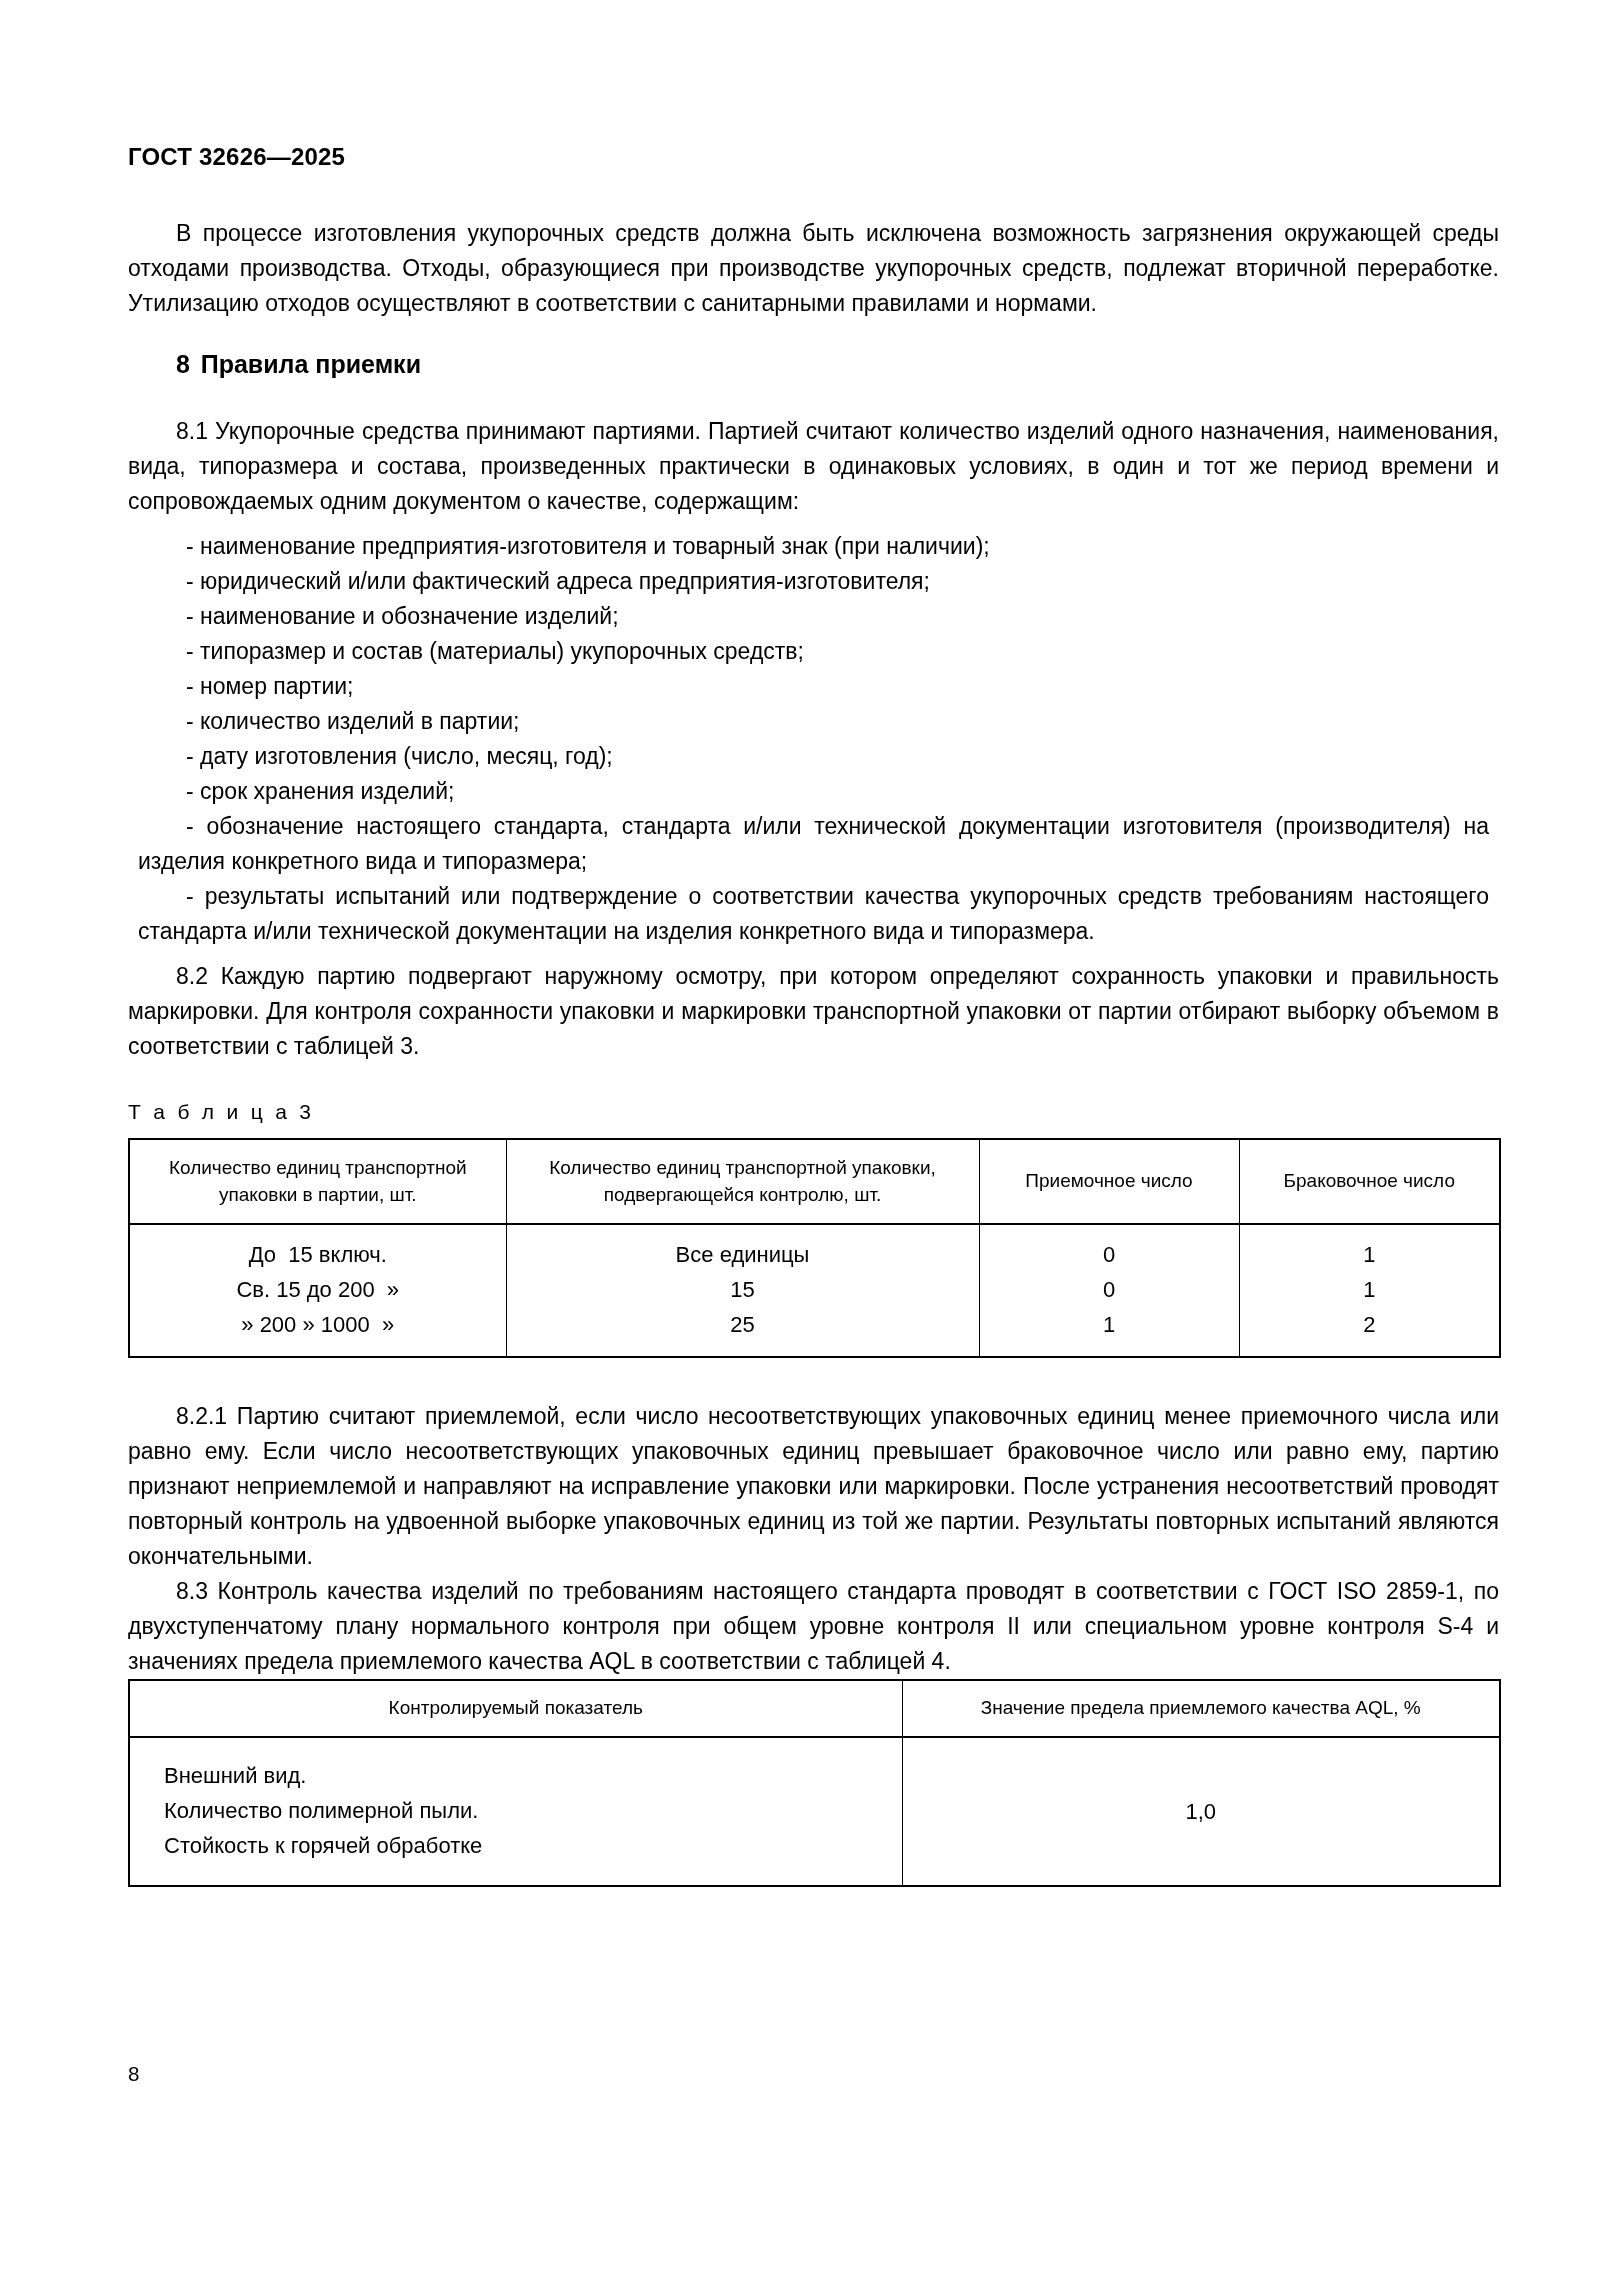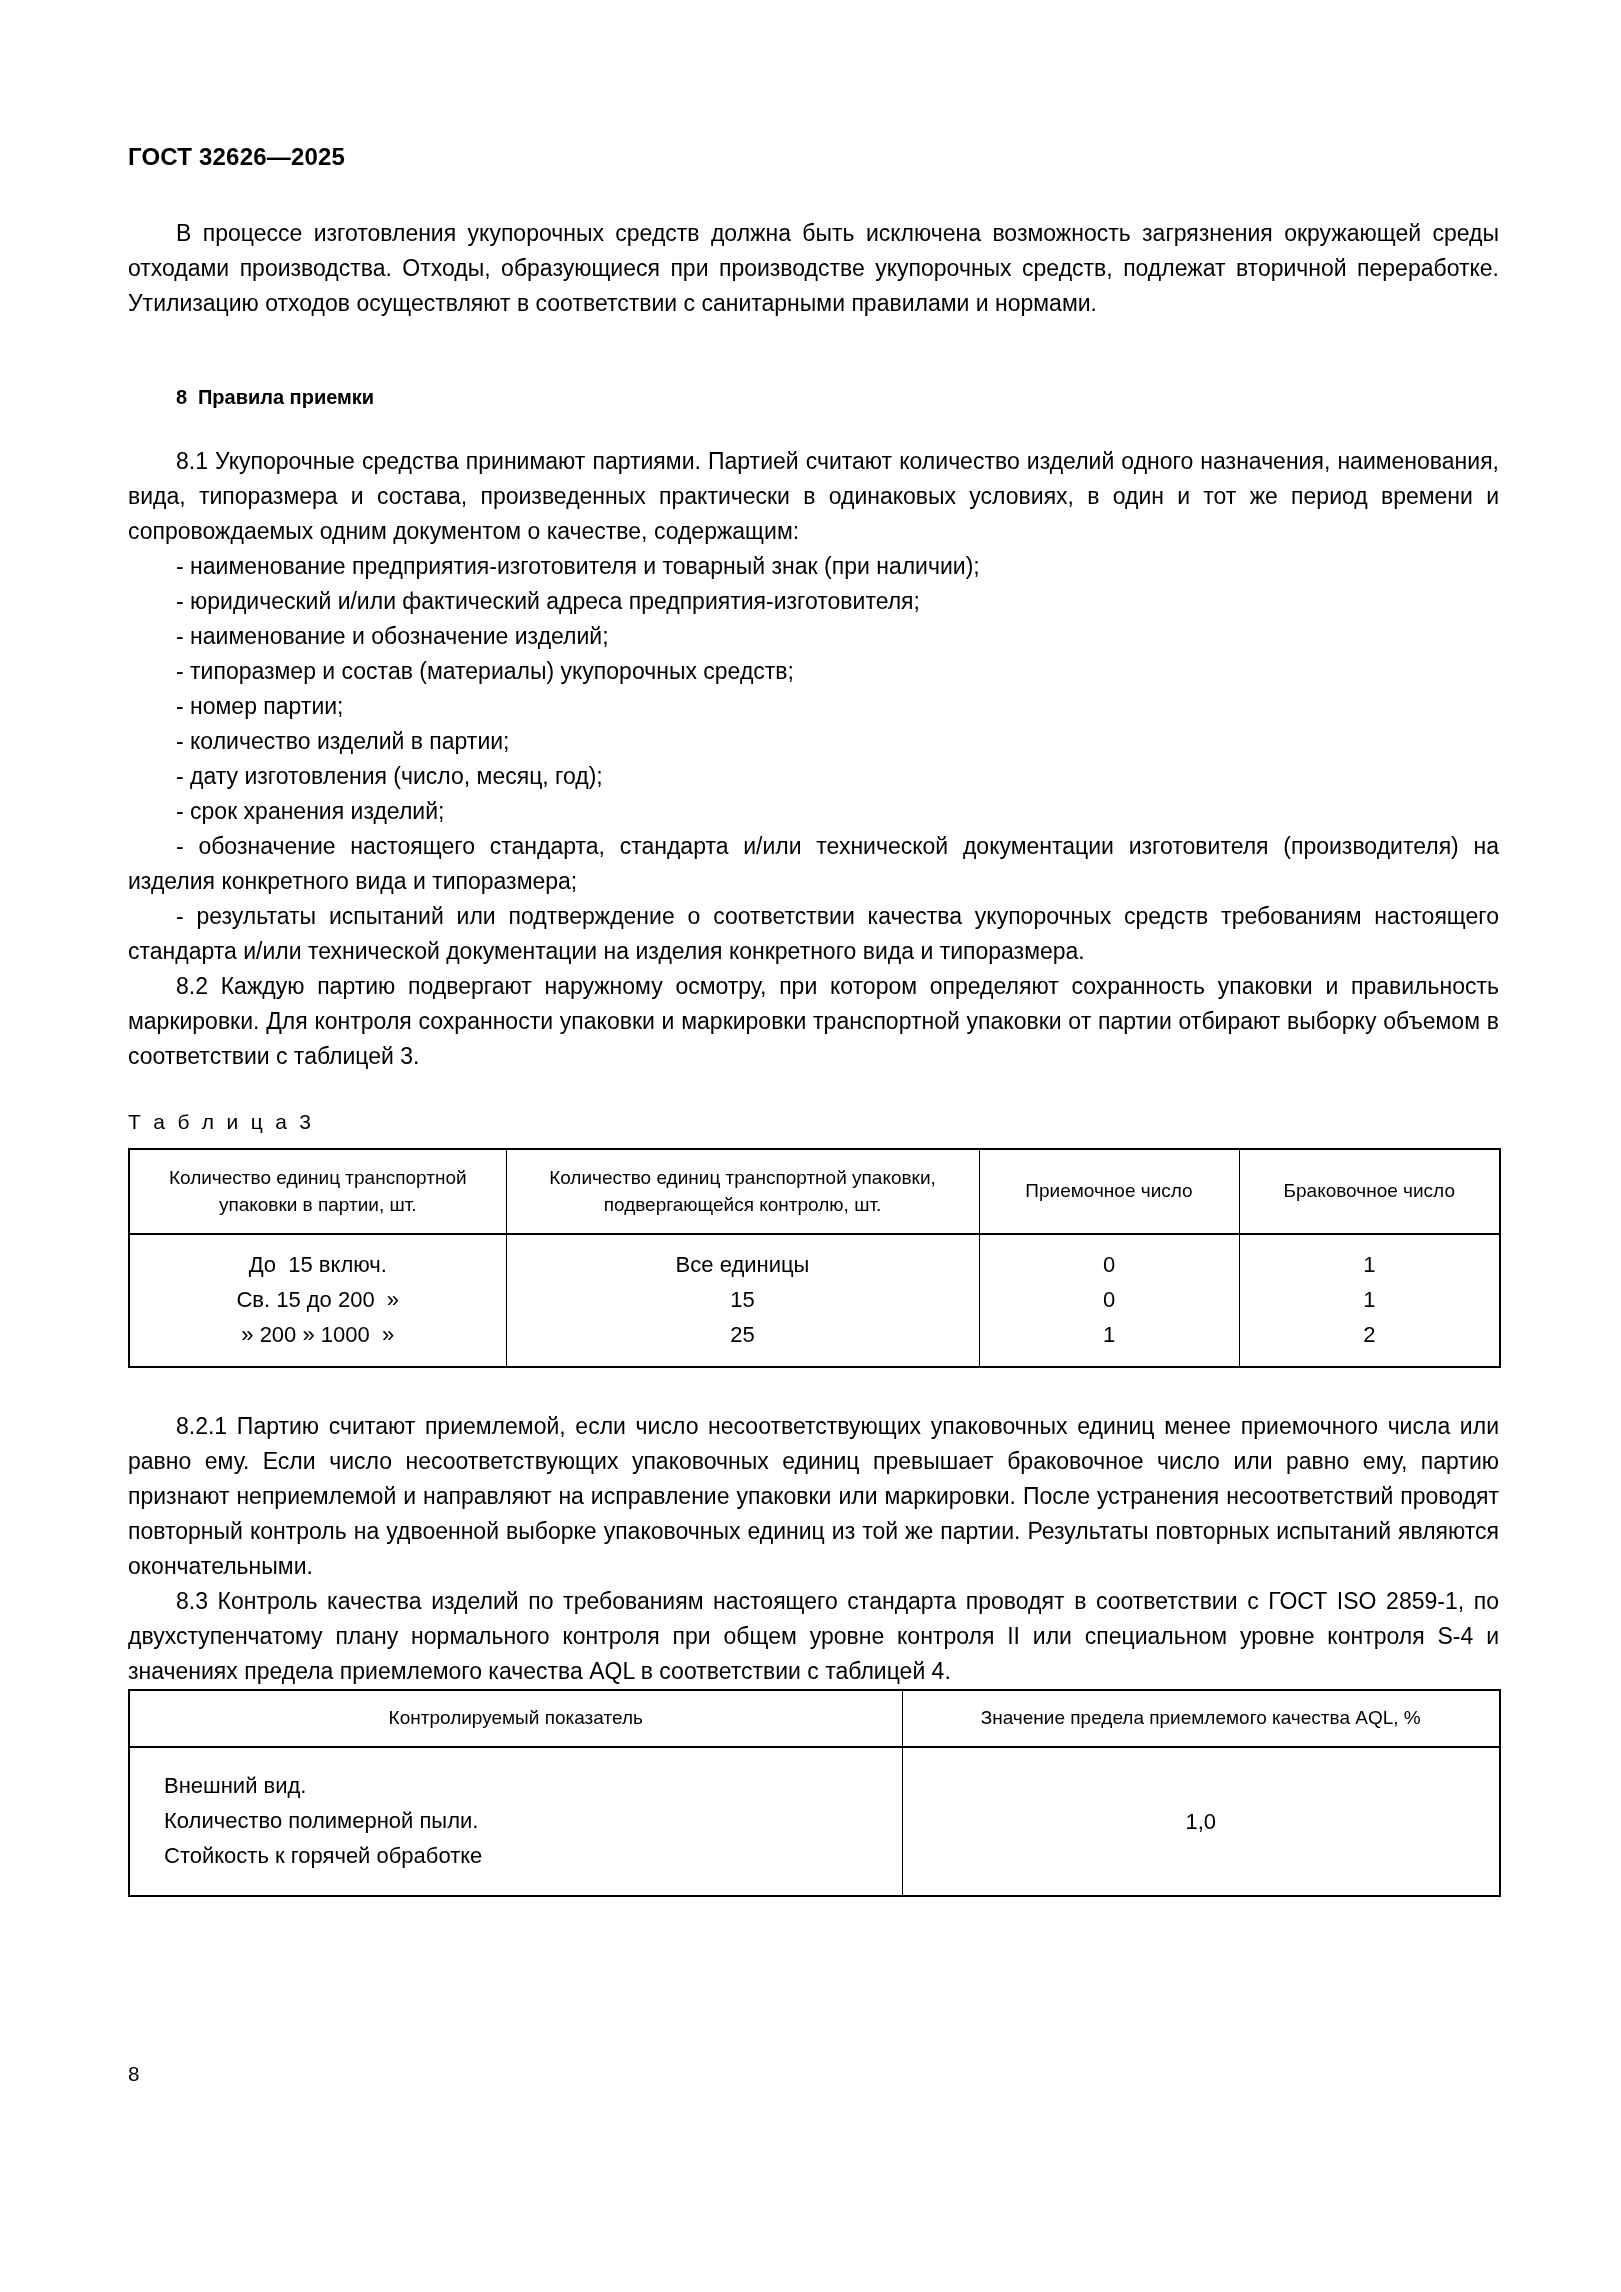--- a/index.html
+++ b/index.html
@@ -48,34 +48,34 @@
   }
   .para.indent {
     text-indent: 48px;
   }
   .para + .para {
     margin-top: 0;
   }
 
   
   .section-heading {
-    font-size: 20px;
+    font-size: 25px;
     font-weight: bold;
-    margin: 64px 0 35px 0;
+    margin: 28px 0 35px 0;
     padding-left: 48px;
     line-height: 1.2;
   }
   .section-heading .num {
     margin-right: 10.8px;
   }
 
   
   .dash-list {
     list-style: none;
-    margin: 0;
+    margin: 10px;
     padding: 0;
   }
   .dash-list li {
     font-size: 23px;
     line-height: 35px;
     padding-left: 48px;
     text-align: justify;
     margin: 0;
   }
   .dash-list li.wrap {

